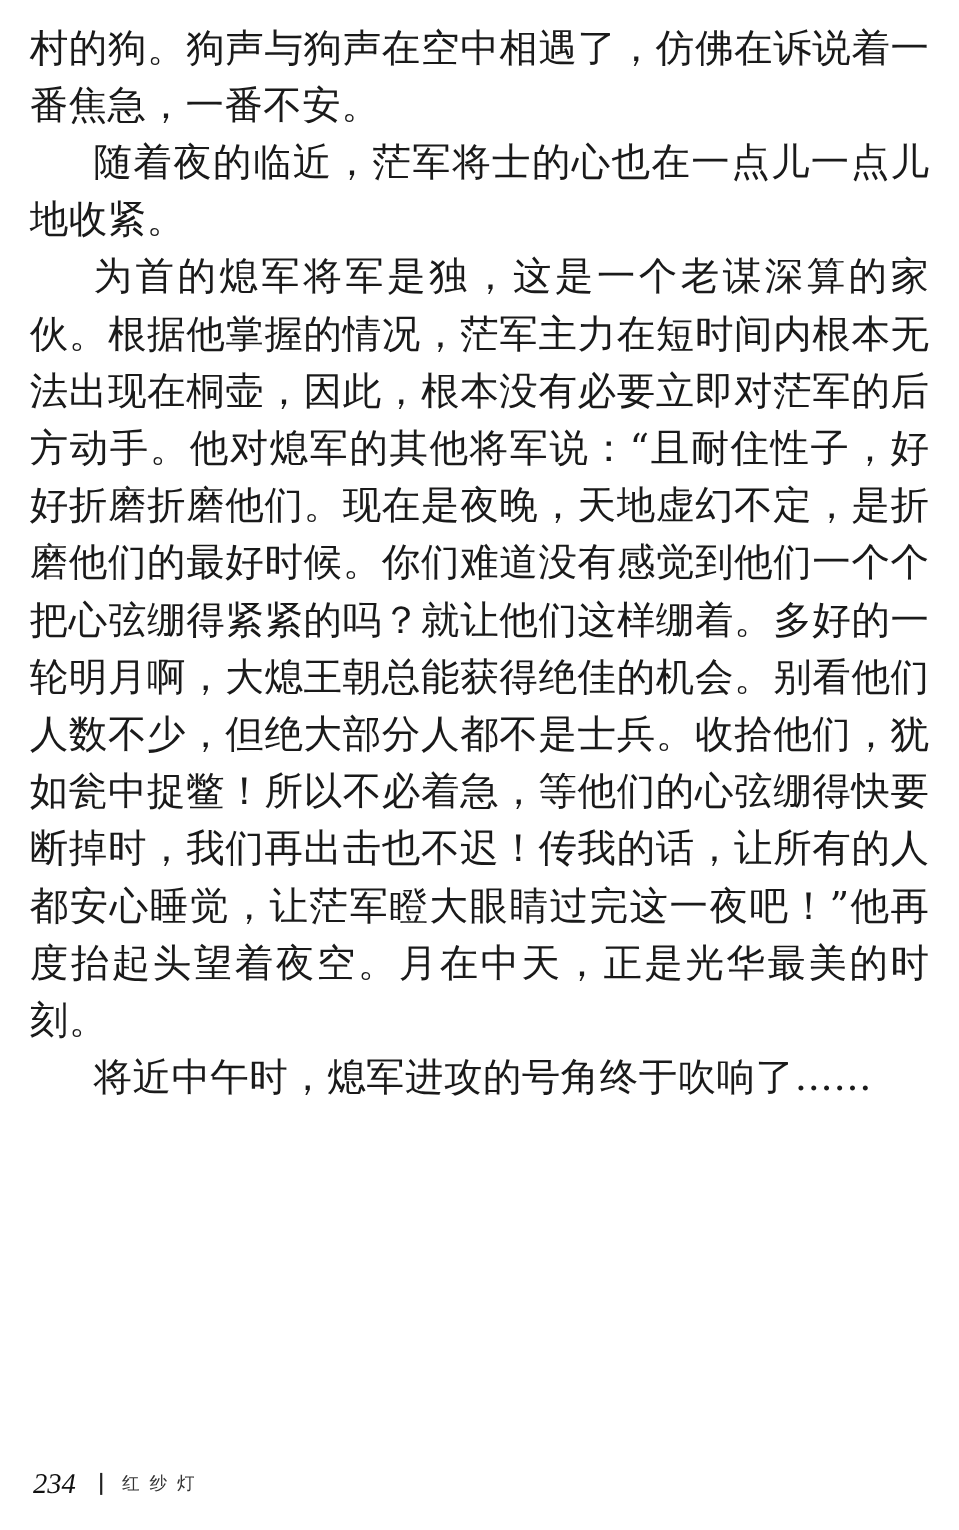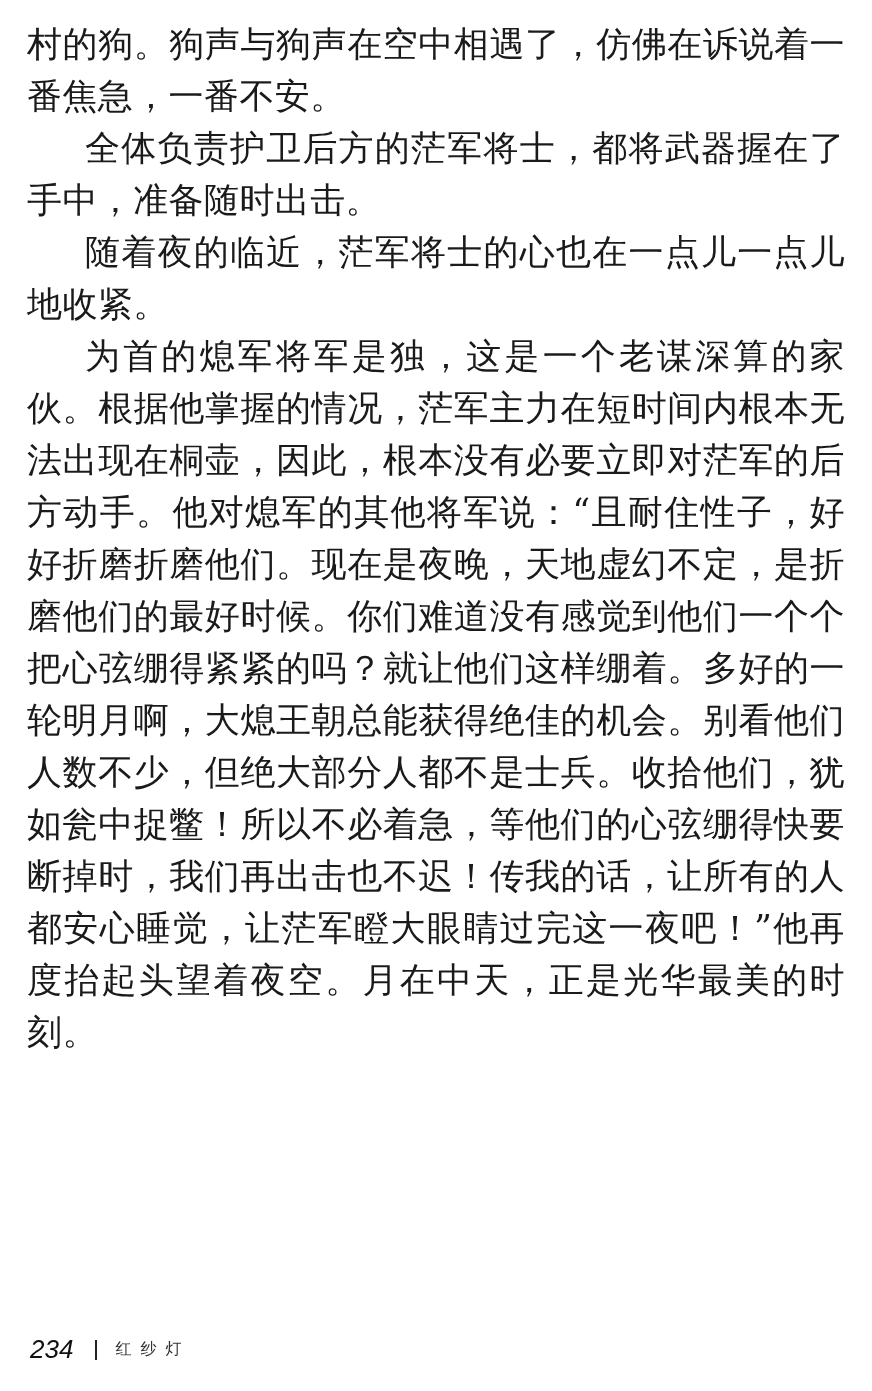--- a/index.html
+++ b/index.html
@@ -17,36 +17,36 @@
     margin: 0;
     text-align: justify;
     letter-spacing: 0.4px;
   }
   .para.indent { text-indent: 58px; }
   .footer {
     position: absolute; left: 30px; top: 1334px;
     display: flex; align-items: center;
   }
   .page-num {
-    font-family: Liberation Sans, sans-serif;
+    font-family: Liberation Serif, serif;
     font-style: italic; font-size: 26px; color: #111;
   }
   .sep { width: 2px; height: 20px; background: #222; margin: 0 18px 0 22px; }
   .book-title {
     font-family: "DejaVu Sans", sans-serif;
     font-size: 16px; letter-spacing: 9px; color: #333;
   }
 </style>
 </head>
 <body>
 
 <div class="page-body">
   <p class="para">村的狗。狗声与狗声在空中相遇了，仿佛在诉说着一番焦急，一番不安。</p>
-  <p class="para indent">全体负责护卫后方的茫军将士，都将武器握在了手中，准备随时出击。</p>
   <p class="para indent">随着夜的临近，茫军将士的心也在一点儿一点儿地收紧。</p>
   <p class="para indent">为首的熄军将军是独，这是一个老谋深算的家伙。根据他掌握的情况，茫军主力在短时间内根本无法出现在桐壶，因此，根本没有必要立即对茫军的后方动手。他对熄军的其他将军说：“且耐住性子，好好折磨折磨他们。现在是夜晚，天地虚幻不定，是折磨他们的最好时候。你们难道没有感觉到他们一个个把心弦绷得紧紧的吗？就让他们这样绷着。多好的一轮明月啊，大熄王朝总能获得绝佳的机会。别看他们人数不少，但绝大部分人都不是士兵。收拾他们，犹如瓮中捉鳖！所以不必着急，等他们的心弦绷得快要断掉时，我们再出击也不迟！传我的话，让所有的人都安心睡觉，让茫军瞪大眼睛过完这一夜吧！”他再度抬起头望着夜空。月在中天，正是光华最美的时刻。</p>
+  <p class="para indent">将近中午时，熄军进攻的号角终于吹响了……</p>
 </div>
 
 <div class="footer">
   <span class="page-num">234</span>
   <span class="sep"></span>
   <span class="book-title">红纱灯</span>
 </div>
 
 </body></html>

